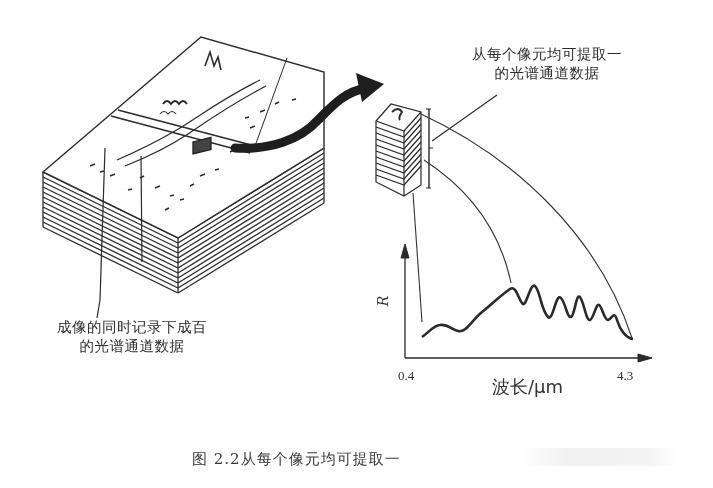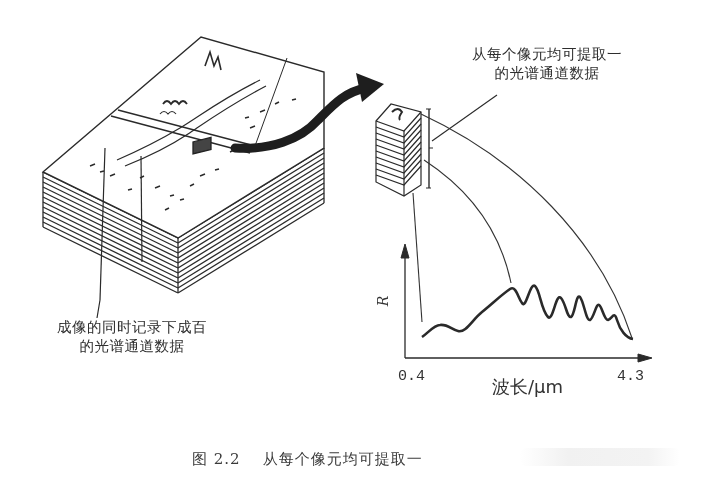--- a/index.html
+++ b/index.html
@@ -4,30 +4,30 @@
   <style>
     html, body { margin: 0; padding: 0; background: #ffffff; }
     body { width: 713px; height: 488px; position: relative; overflow: hidden;
            font-family: "DejaVu Serif", serif; color: #2a2a2a; }
     .figure { position: absolute; left: 0; top: 0; width: 713px; height: 488px; }
     svg { position: absolute; left: 0; top: 0; }
     .label { position: absolute; font-size: 14.5px; line-height: 19px; color: #2e2e2e;
              font-family: "DejaVu Sans", sans-serif; letter-spacing: 0.5px; white-space: nowrap; }
     .top-note { left: 447px; top: 45px; text-align: center; width: 200px; }
     .left-note { left: 22px; top: 318px; text-align: center; width: 220px; }
-    .tick { position: absolute; font-size: 15px; font-family: Liberation Mono, monospace; color: #333; }
+    .tick { position: absolute; font-size: 13px; font-family: Liberation Serif, serif; color: #333; }
     .tick-min { left: 398px; top: 368px; }
     .tick-max { left: 617px; top: 368px; }
     .xlabel { position: absolute; left: 492px; top: 375px; font-size: 18px;
               font-family: "DejaVu Sans", sans-serif; color: #333; }
     .ylabel { position: absolute; left: 378px; top: 293px; font-size: 14px; font-style: italic;
               transform: rotate(-90deg); transform-origin: center; color: #333; }
     .caption { position: absolute; left: 192px; top: 450px; font-size: 15px; color: #3a3a3a;
                font-family: "DejaVu Serif", serif; letter-spacing: 1px; white-space: nowrap; }
-    .caption .num { margin-right: 22px; }
+    .caption .num { }
     .smudge { position: absolute; left: 520px; top: 448px; width: 160px; height: 18px;
               background: linear-gradient(90deg, rgba(240,240,240,0), #f1f1f1 30%, #f3f3f3 80%, rgba(245,245,245,0));
               border-radius: 6px; }
   </style>
 </head>
 <body>
 
 <div class="figure">
 
   <svg width="713" height="488" viewBox="0 0 713 488">

